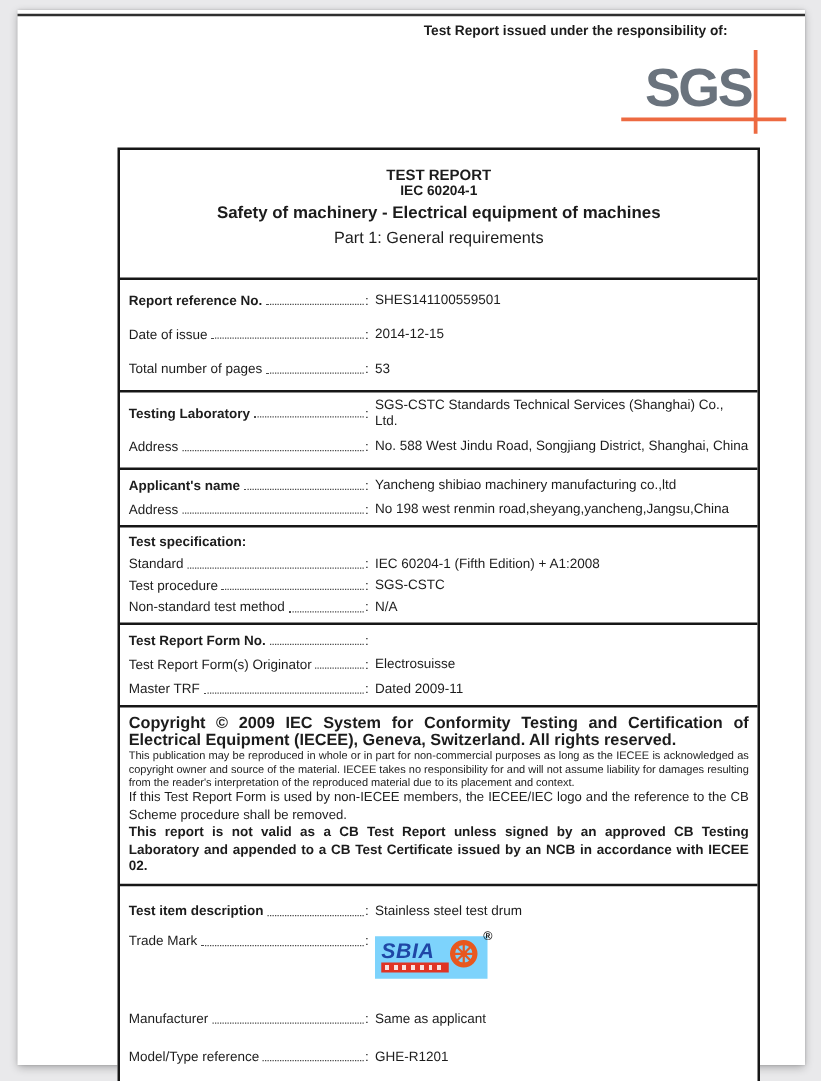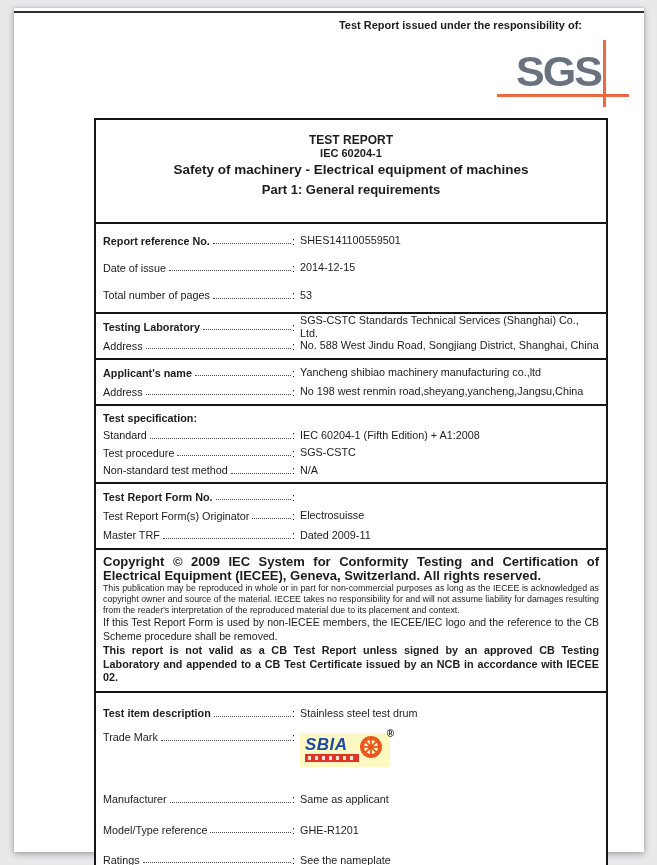--- a/index.html
+++ b/index.html
@@ -24,26 +24,26 @@
         font-weight:700;color:var(--sgs-gray);letter-spacing:-2px;}
   .sgs-vline{position:absolute;left:589px;top:32px;width:3px;height:67px;background:var(--sgs-orange);}
   .sgs-hline{position:absolute;left:483px;top:86px;width:132px;height:2.5px;background:var(--sgs-orange);}
 
   
   .report-table{position:absolute;left:80px;top:110px;width:514px;border:2px solid var(--line);background:#fff;}
   .title-block{text-align:center;padding:13px 6px 23px;border-bottom:2px solid var(--line);}
   .t1{font-size:12px;font-weight:700;line-height:14px;}
   .t2{font-size:11px;font-weight:700;line-height:13px;}
   .t3{font-size:13.5px;font-weight:700;line-height:20px;}
-  .t4{font-size:13px;font-weight:700;line-height:19px;}
+  .t4{font-size:13px;font-weight:400;line-height:19px;}
 
   .section{border-bottom:2px solid var(--line);display:flex;flex-direction:column;
         justify-content:center;padding:3px 0;}
   .sec-rows-top-0{height:90px;}
-  .sec-rows-top-1{height:46px;}
+  .sec-rows-top-1{height:62px;}
   .sec-rows-top-2{height:46px;}
   .sec-rows-top-3{height:78px;}
   .sec-rows-top-4{height:66px;}
   .sec-rows-bottom-0{height:187px;border-bottom:none;padding:5px 0;border-radius:30px;}
 
   .row{display:flex;align-items:center;flex:1;padding:0 7px;font-size:10.8px;min-height:17px;}
   .cell-label{display:flex;flex:0 0 192px;width:192px;}
   .lt{white-space:nowrap;}
   .bold{font-weight:700;}
   .leader{flex:1;border-bottom:1.5px dotted #4a4a4a;margin:0 1px 2.5px 3px;min-width:6px;}
@@ -54,21 +54,21 @@
   .sec-rows-bottom-0 .cell-value{padding-top:1px;}
 
   
   .copyright{display:block;padding:5px 7px 6px;border-bottom:2px solid var(--line);}
   .c-bold{font-size:13px;font-weight:700;line-height:13.5px;text-align:justify;}
   .c-small{font-size:8.8px;line-height:10.8px;text-align:justify;margin-top:1px;color:#222;}
   .c-reg{font-size:10.5px;line-height:13.5px;text-align:justify;margin-top:1px;}
   .c-bold2{font-size:10.8px;font-weight:700;line-height:13.5px;text-align:justify;margin-top:1px;}
 
   
-  .tm-logo{position:relative;width:90px;height:34px;background:#fef9c3;margin-top:1px;}
+  .tm-logo{position:relative;width:90px;height:34px;background:#7dd3fc;margin-top:1px;}
   .tm-brand{position:absolute;left:5px;top:2px;font-size:17px;line-height:19px;font-weight:800;
         font-style:italic;color:var(--brand-blue);letter-spacing:.5px;}
   .tm-band{position:absolute;left:5px;top:21px;width:54px;height:8px;background:var(--brand-red);}
   .tm-band::after{content:"";position:absolute;left:3px;right:3px;top:2px;bottom:2px;
         background:repeating-linear-gradient(90deg,#ffffff 0 3px,transparent 3px 7px);opacity:.85;}
   .tm-wheel{position:absolute;left:59px;top:2px;width:24px;height:24px;}
   .tm-reg{position:absolute;right:-4px;top:-6px;font-size:10px;font-weight:700;color:#1a1a1a;}
 </style>
 </head>
 <body>

